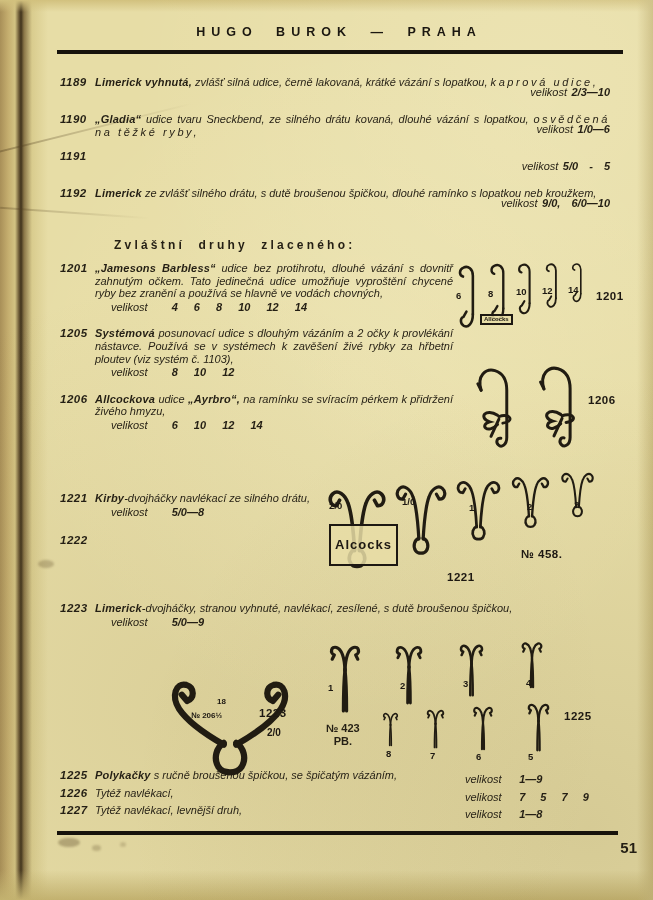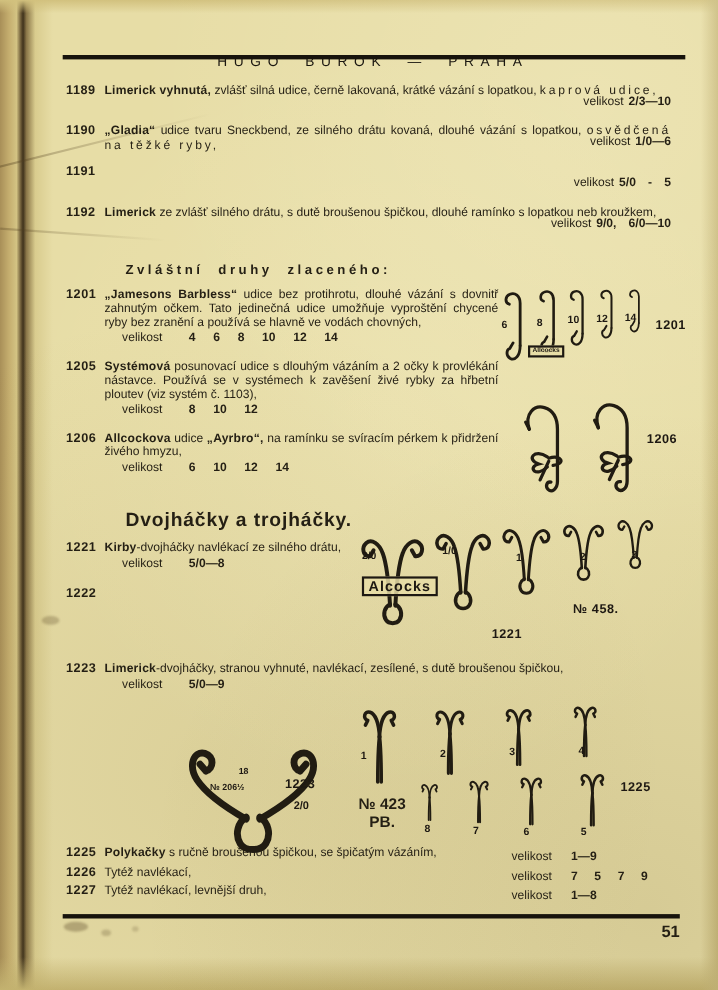--- a/index.html
+++ b/index.html
@@ -23,34 +23,34 @@
   .crease2{position:absolute;left:0px;top:212px;width:150px;height:1.5px;
     background:linear-gradient(90deg,rgba(80,62,30,.30),rgba(80,62,30,0));
     transform:rotate(4deg);}
   .stain{position:absolute;border-radius:50%;filter:blur(1px);}
   .stain.s1{left:38px;top:560px;width:16px;height:8px;background:rgba(70,50,20,.25);}
   .stain.s2{left:58px;top:838px;width:22px;height:9px;background:rgba(70,50,20,.30);}
   .stain.s3{left:92px;top:845px;width:9px;height:6px;background:rgba(70,50,20,.22);}
   .stain.s4{left:120px;top:842px;width:6px;height:5px;background:rgba(70,50,20,.18);}
 
   .header{position:absolute;left:58px;top:25px;width:562px;text-align:center;
-    font-size:12.5px;font-weight:400;letter-spacing:6px;word-spacing:9px;color:#1b1710;margin-top:24px;}
+    font-size:12.5px;font-weight:700;letter-spacing:6px;word-spacing:9px;color:#1b1710;}
   .rule{position:absolute;background:#17130c;}
   .rule.top{left:57px;top:50px;width:566px;height:3.5px;}
   .rule.bottom{left:57px;top:831px;width:561px;height:3.5px;}
-  .pagenum{position:absolute;right:35px;top:839px;font-size:15px;font-weight:700;}
+  .pagenum{position:absolute;right:16px;top:839px;font-size:15px;font-weight:700;}
 
   .sec{position:absolute;left:58px;}
   #rows-intro{top:76px;width:552px;}
   #rows-singles{top:262px;width:395px;}
   #rows-doubles{top:492px;width:258px;}
   #row-1223{top:602px;width:552px;}
   #rows-bottom{top:769px;width:552px;}
 
-  .row{position:relative;min-height:13px;}
+  .row{position:relative;min-height:13px;font-style:italic;}
   #rows-intro .row{margin-bottom:12px;min-height:25px;}
   #rows-singles .row{margin-bottom:14px;}
   #rows-doubles .row{margin-bottom:16px;}
   #rows-bottom .row{margin-bottom:4.5px;}
   .num{position:absolute;left:2px;top:0;font-size:11.5px;font-weight:700;letter-spacing:.5px;}
   .txt{margin-left:37px;font-size:11px;line-height:12.6px;text-align:justify;}
   #rows-bottom .txt{text-align:left;}
   .seg.bold{font-weight:700;letter-spacing:.2px;}
   .seg.spaced{letter-spacing:2.6px;}
   .vl{font-size:11px;}
@@ -71,21 +71,21 @@
   .lbl{position:absolute;font-weight:700;color:#1d1812;white-space:nowrap;}
   .lbl.sz{font-size:9.5px;}
   .lbl.ref{font-size:11.5px;letter-spacing:.5px;}
   .brandbox{position:absolute;border:2px solid #1d1812;background:rgba(231,221,166,.85);
     font-weight:700;color:#1d1812;line-height:1.1;}
   #il-1201{left:450px;top:260px;width:192px;height:80px;}
   #il-1206{left:462px;top:360px;width:182px;height:100px;}
   #il-1221{left:315px;top:456px;width:330px;height:134px;}
   #il-1223{left:145px;top:655px;width:172px;height:124px;}
   #il-1225{left:316px;top:630px;width:335px;height:150px;}
-  .model{position:absolute;font-weight:700;font-size:14px;text-align:center;line-height:1.2;}
+  .model{position:absolute;font-weight:700;font-size:11px;text-align:center;line-height:1.2;}
 </style>
 </head>
 <body>
 
 <div class="page">
   <div class="crease1"></div>
   <div class="crease2"></div>
   <div class="stain s1"></div>
   <div class="stain s2"></div>
   <div class="stain s3"></div>
@@ -125,21 +125,20 @@
       <div class="row">
         <div class="num">1205</div>
         <div class="txt"><span class="seg bold">Systémová</span><span class="seg plain"> posunovací udice s dlouhým vázáním a 2 očky k provlékání nástavce. Používá se v systémech k zavěšení živé rybky za hřbetní ploutev (viz systém č. 1103),</span><div class="vel-line"><span class="vl">velikost</span><span class="vv">8 10 12</span></div></div>
       </div>
       <div class="row">
         <div class="num">1206</div>
         <div class="txt"><span class="seg bold">Allcockova</span><span class="seg plain"> udice </span><span class="seg bold">„Ayrbro“,</span><span class="seg plain"> na ramínku se svíracím pérkem k přidržení živého hmyzu,</span><div class="vel-line"><span class="vl">velikost</span><span class="vv">6 10 12 14</span></div></div>
       </div>
     </div>
 
-  <div class="h-doubles">Dvojháčky a trojháčky.</div>
   <div class="sec" id="rows-doubles">
       <div class="row">
         <div class="num">1221</div>
         <div class="txt"><span class="seg bold">Kirby</span><span class="seg plain">-dvojháčky navlékací ze silného drátu,</span><div class="vel-line"><span class="vl">velikost</span><span class="vv">5/0—8</span></div></div>
       </div>
       <div class="row">
         <div class="num">1222</div>
       </div>
     </div>
   <div class="sec" id="row-1223">
@@ -247,21 +246,21 @@
         <use href="#sym-double"></use>
       </svg>
     <svg style="left:242px;top:3px;width:41px;height:65px" viewBox="0 0 120 160">
         <use href="#sym-double"></use>
       </svg>
     <span class="lbl sz" style="left:14px;top:44px">2/0</span>
     <span class="lbl sz" style="left:87px;top:40px">1/0</span>
     <span class="lbl sz" style="left:154px;top:46px">1</span>
     <span class="lbl sz" style="left:212px;top:45px">2</span>
     <span class="lbl sz" style="left:259px;top:43px">3</span>
-    <span class="brandbox" style="left:14px;top:68px;font-size:13px;letter-spacing:1px;padding:0 4px">Alcocks</span>
+    <span class="brandbox" style="left:14px;top:68px;font-size:13px;letter-spacing:1px;padding:12px 4px">Alcocks</span>
     <span class="lbl ref" style="left:206px;top:92px">№ 458.</span>
     <span class="lbl ref" style="left:132px;top:115px">1221</span>
   </div>
 
   <div class="illus" id="il-1223">
     <svg style="left:2px;top:4px;width:166px;height:116px" viewBox="0 0 170 130">
         <use href="#sym-dwide"></use>
       </svg>
     <span class="lbl" style="left:72px;top:42px;font-size:8px">18</span>
     <span class="lbl" style="left:46px;top:56px;font-size:8px">№ 206½</span>

